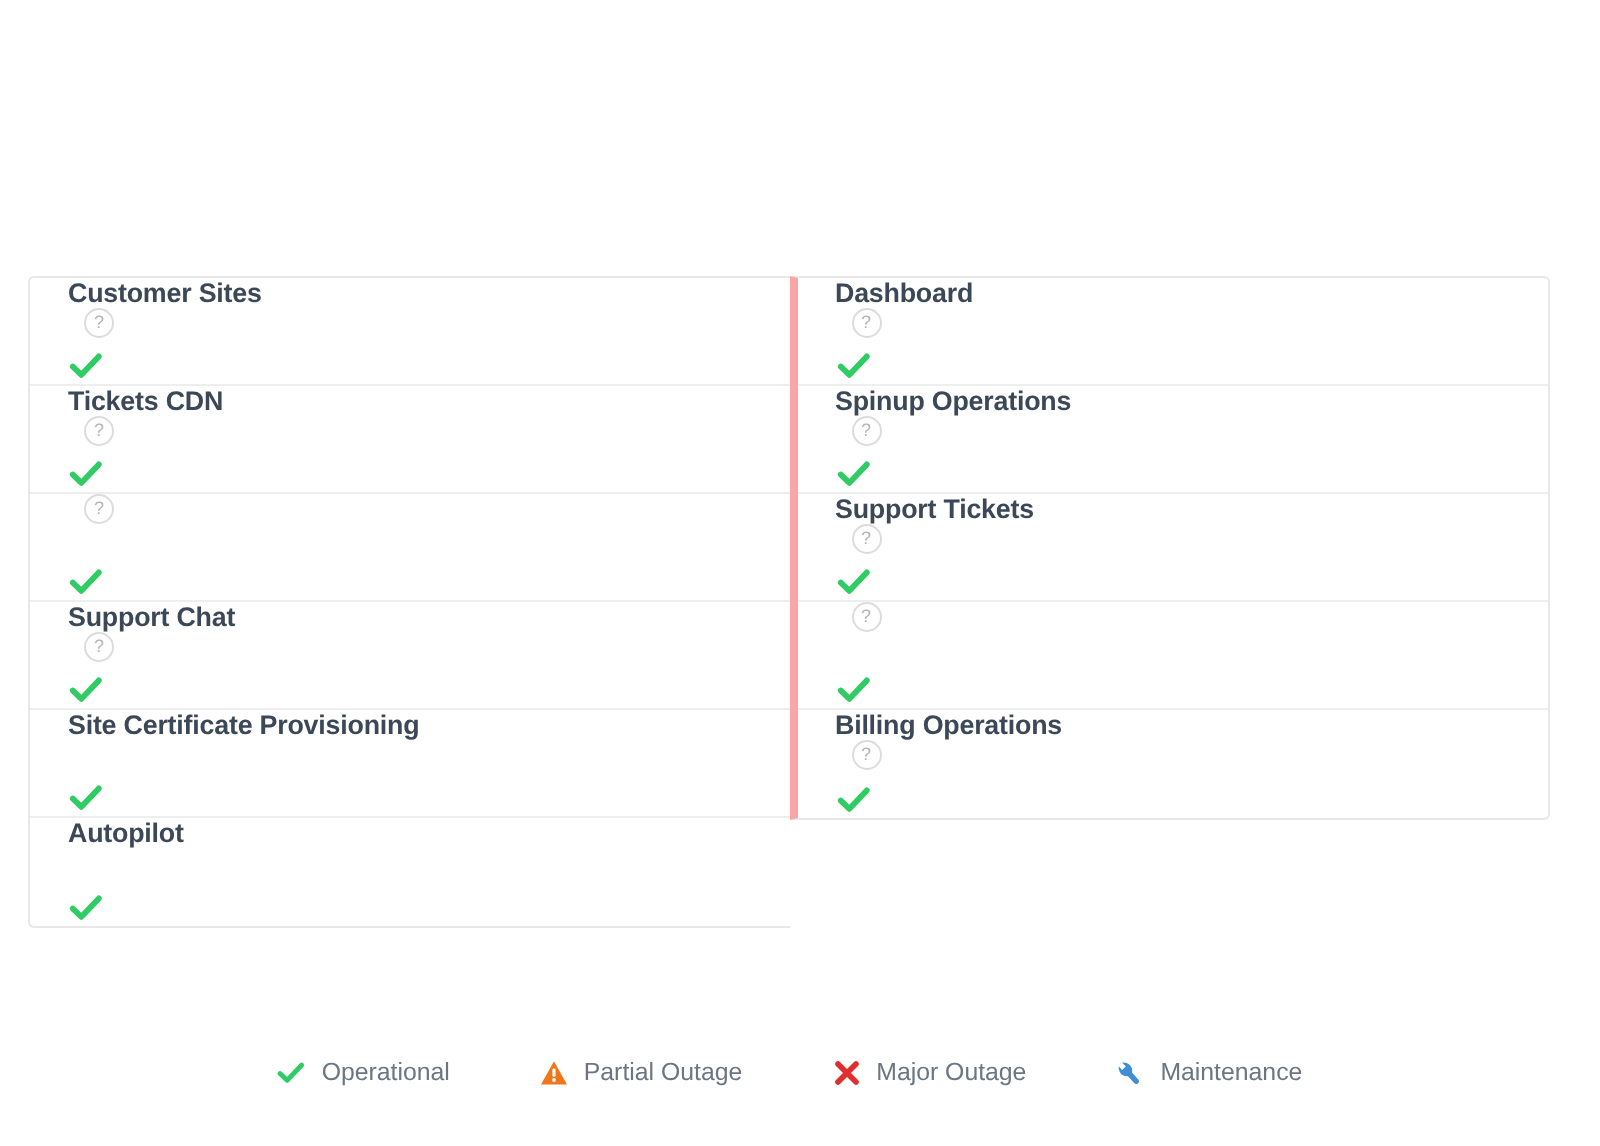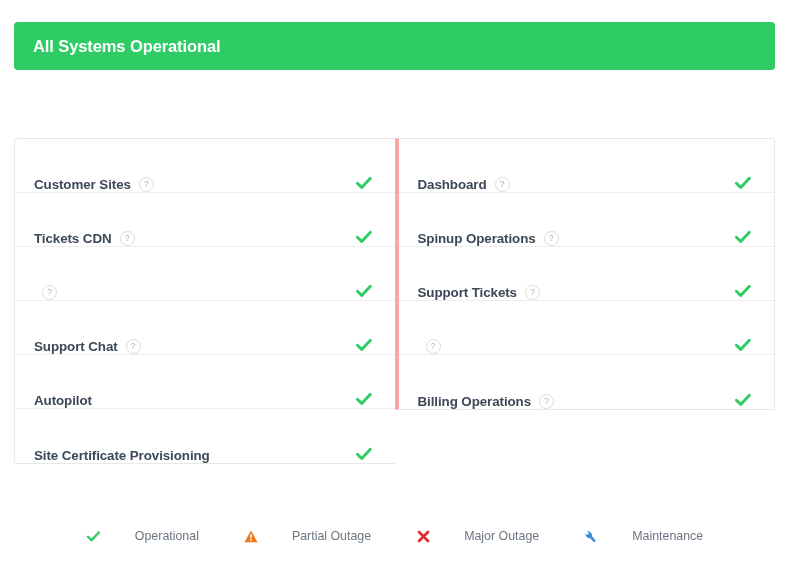--- a/index.html
+++ b/index.html
@@ -64,23 +64,24 @@
   }
   .col-right {
     border-left: 4px solid #fca5a5;
     border-top-left-radius: 0;
     border-bottom-left-radius: 0;
   }
 
   .component-row {
     height: 54px;
     display: flex;
-    align-items: flex-end;
+    align-items: flex-start;
     padding: 0 22px 0 19px;
     border-bottom: 1px solid #eeeeee;
+    flex-direction: column;
   }
   .col .component-row:last-child { border-bottom: none; }
 
   .component-name {
     font-size: 13.4px;
     font-weight: bold;
     color: #3c4858;
     letter-spacing: -0.1px;
     white-space: nowrap;
   }
@@ -119,21 +120,20 @@
     top: 528px;
     width: 761px;
     display: flex;
     align-items: center;
     justify-content: center;
   }
   .legend-item {
     display: flex;
     align-items: center;
     margin: 0 22px;
-    gap: 26px;
   }
   .legend-icon {
     display: inline-flex;
     align-items: center;
     justify-content: center;
     width: 16px;
     height: 16px;
     margin-right: 7px;
     flex: 0 0 auto;
   }
@@ -158,23 +158,20 @@
     height: 2.5px;
     background: #ffffff;
     border-radius: 1px;
   }
 </style>
 </head>
 <body>
 
 <div class="page">
 
-  <div class="status-banner">
-    <span class="status-banner-title">All Systems Operational</span>
-  </div>
 
   <div class="components">
     <div class="col col-left" id="col-left">
         <div class="component-row">
           <span class="component-name">Customer Sites</span>
           <span class="help-badge">?</span>
           <span class="row-spacer"></span>
           <span class="status-icon">
             <svg width="18" height="18" viewBox="0 0 18 18">
               <path d="M2.4 9.3 L6.7 13.4 L15.4 4.2" fill="none" stroke="#2ecc62" stroke-width="2.9" stroke-linecap="round" stroke-linejoin="round"></path>
@@ -204,30 +201,30 @@
           <span class="component-name">Support Chat</span>
           <span class="help-badge">?</span>
           <span class="row-spacer"></span>
           <span class="status-icon">
             <svg width="18" height="18" viewBox="0 0 18 18">
               <path d="M2.4 9.3 L6.7 13.4 L15.4 4.2" fill="none" stroke="#2ecc62" stroke-width="2.9" stroke-linecap="round" stroke-linejoin="round"></path>
             </svg>
           </span>
         </div>
         <div class="component-row">
+          <span class="component-name">Site Certificate Provisioning</span>
+          <span class="row-spacer"></span>
+          <span class="status-icon">
+            <svg width="18" height="18" viewBox="0 0 18 18">
+              <path d="M2.4 9.3 L6.7 13.4 L15.4 4.2" fill="none" stroke="#2ecc62" stroke-width="2.9" stroke-linecap="round" stroke-linejoin="round"></path>
+            </svg>
+          </span>
+        </div>
+        <div class="component-row">
           <span class="component-name">Autopilot</span>
-          <span class="row-spacer"></span>
-          <span class="status-icon">
-            <svg width="18" height="18" viewBox="0 0 18 18">
-              <path d="M2.4 9.3 L6.7 13.4 L15.4 4.2" fill="none" stroke="#2ecc62" stroke-width="2.9" stroke-linecap="round" stroke-linejoin="round"></path>
-            </svg>
-          </span>
-        </div>
-        <div class="component-row">
-          <span class="component-name">Site Certificate Provisioning</span>
           <span class="row-spacer"></span>
           <span class="status-icon">
             <svg width="18" height="18" viewBox="0 0 18 18">
               <path d="M2.4 9.3 L6.7 13.4 L15.4 4.2" fill="none" stroke="#2ecc62" stroke-width="2.9" stroke-linecap="round" stroke-linejoin="round"></path>
             </svg>
           </span>
         </div>
       </div>
     <div class="col col-right" id="col-right">
         <div class="component-row">

